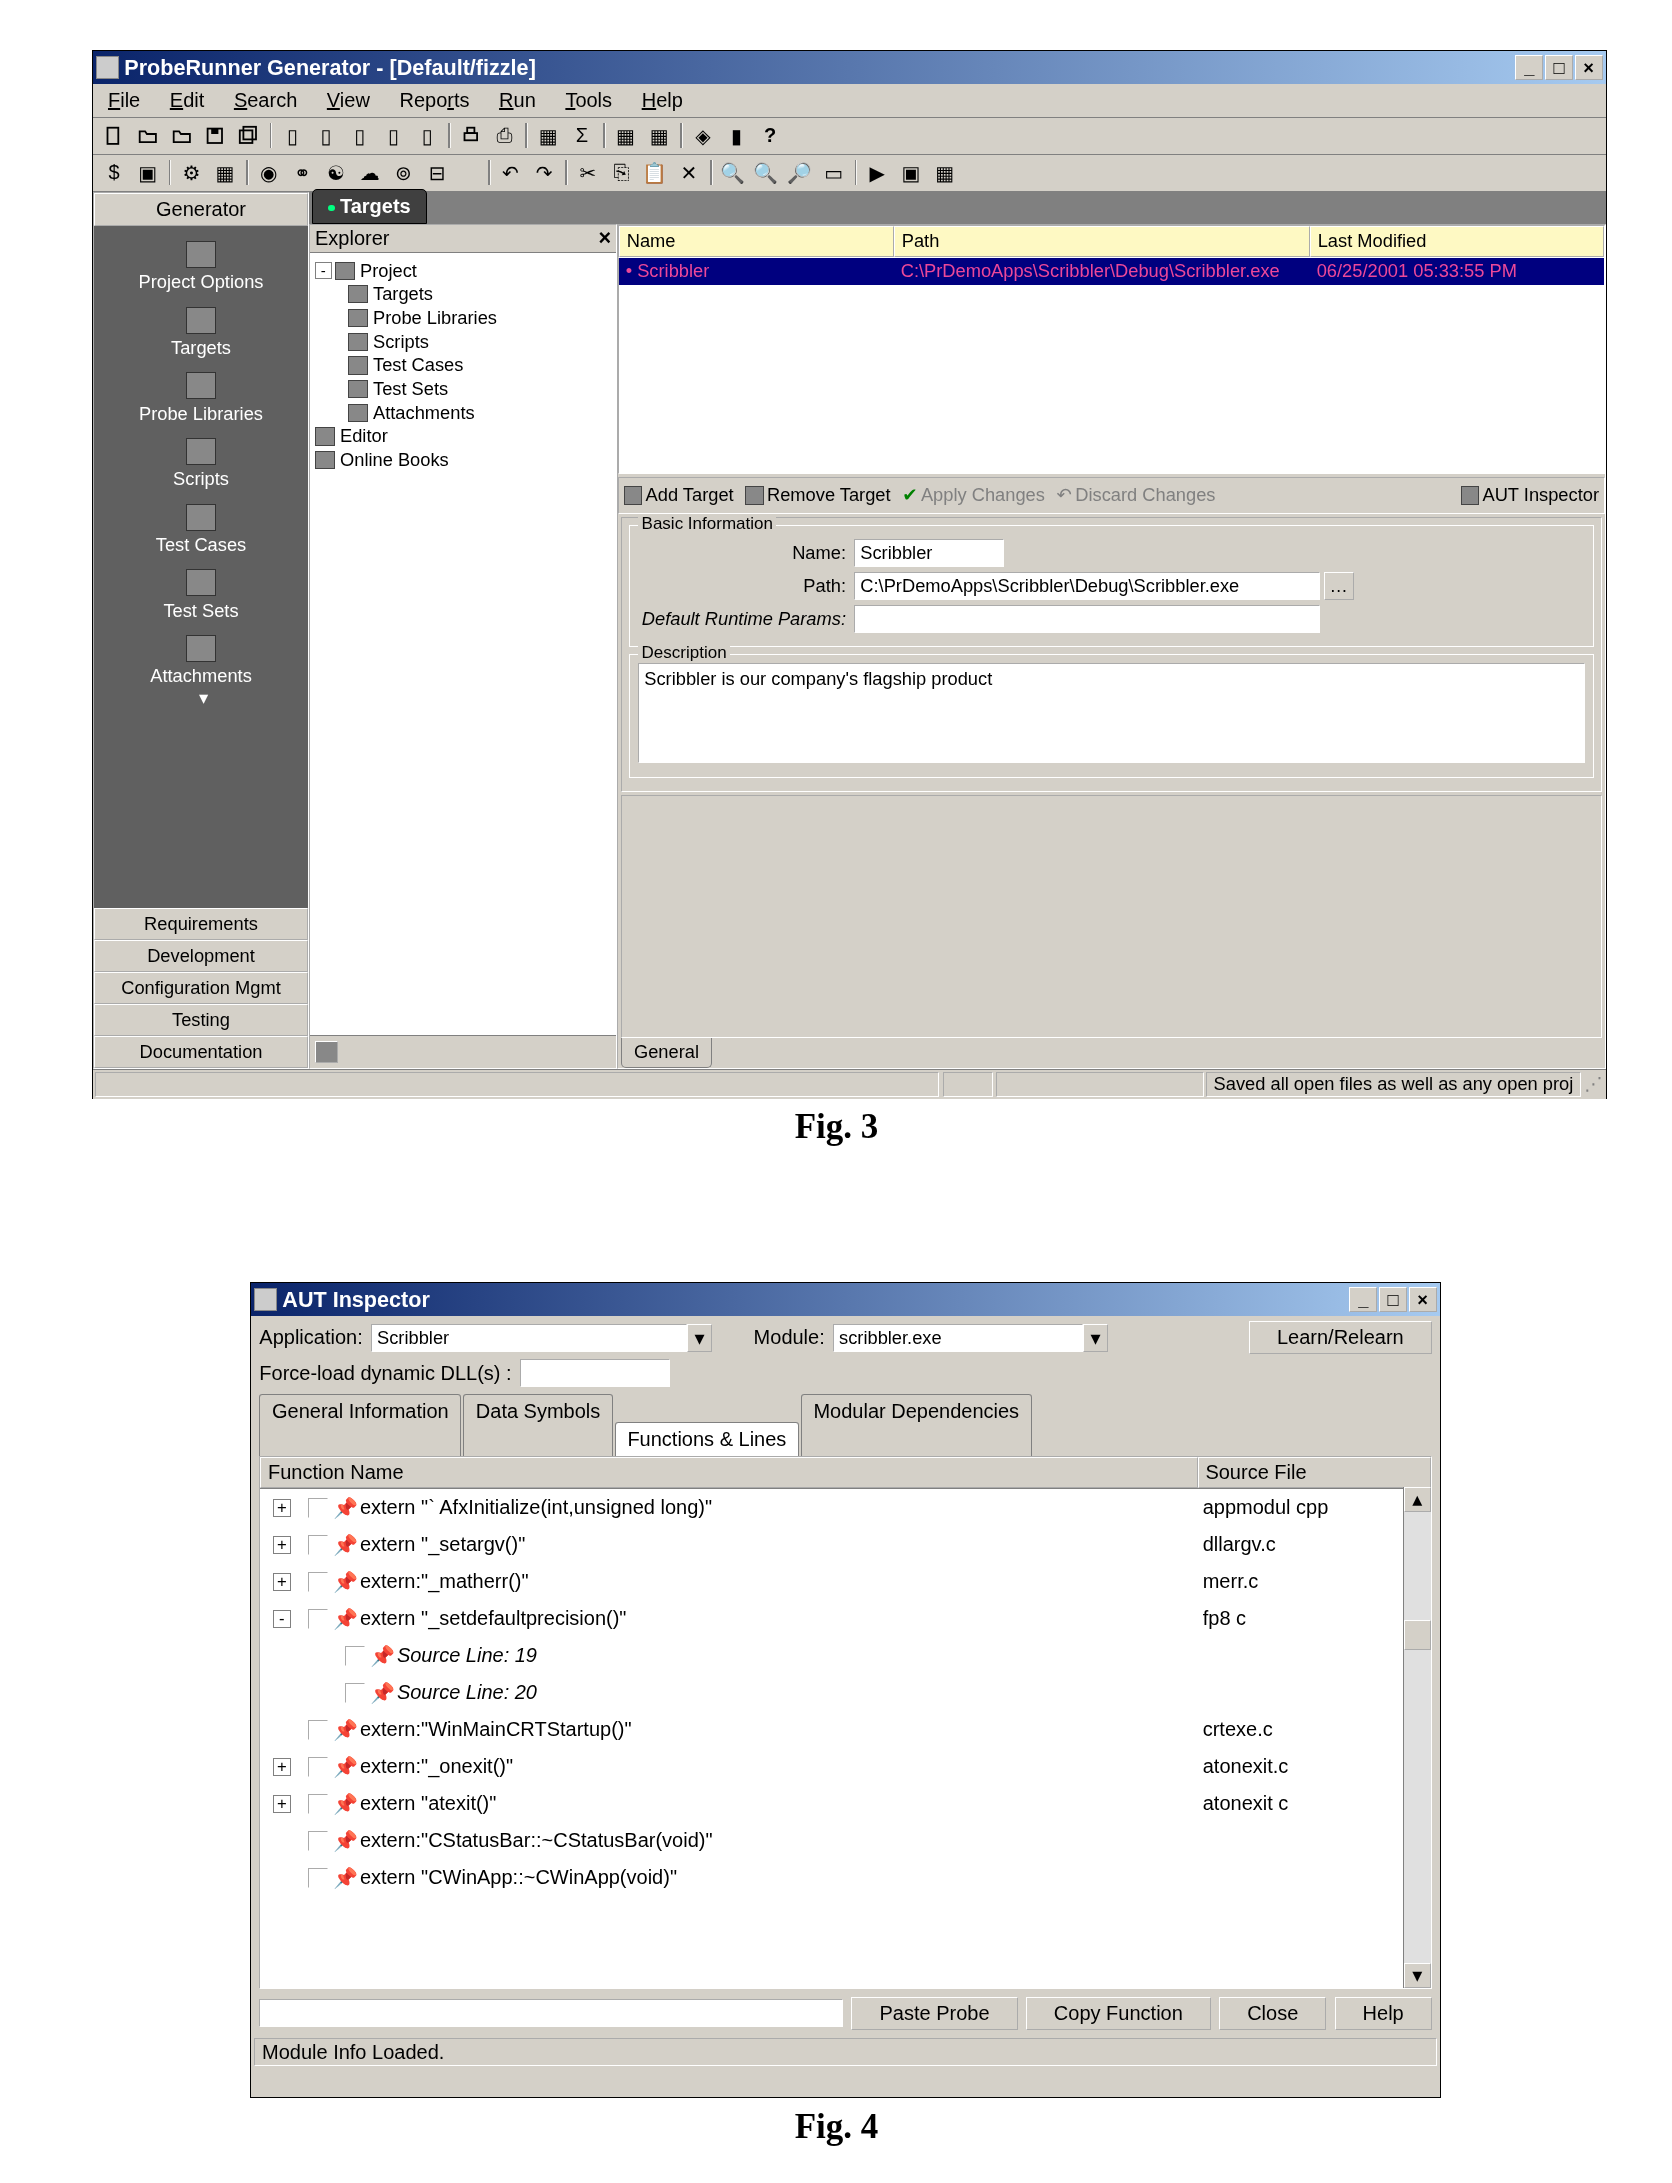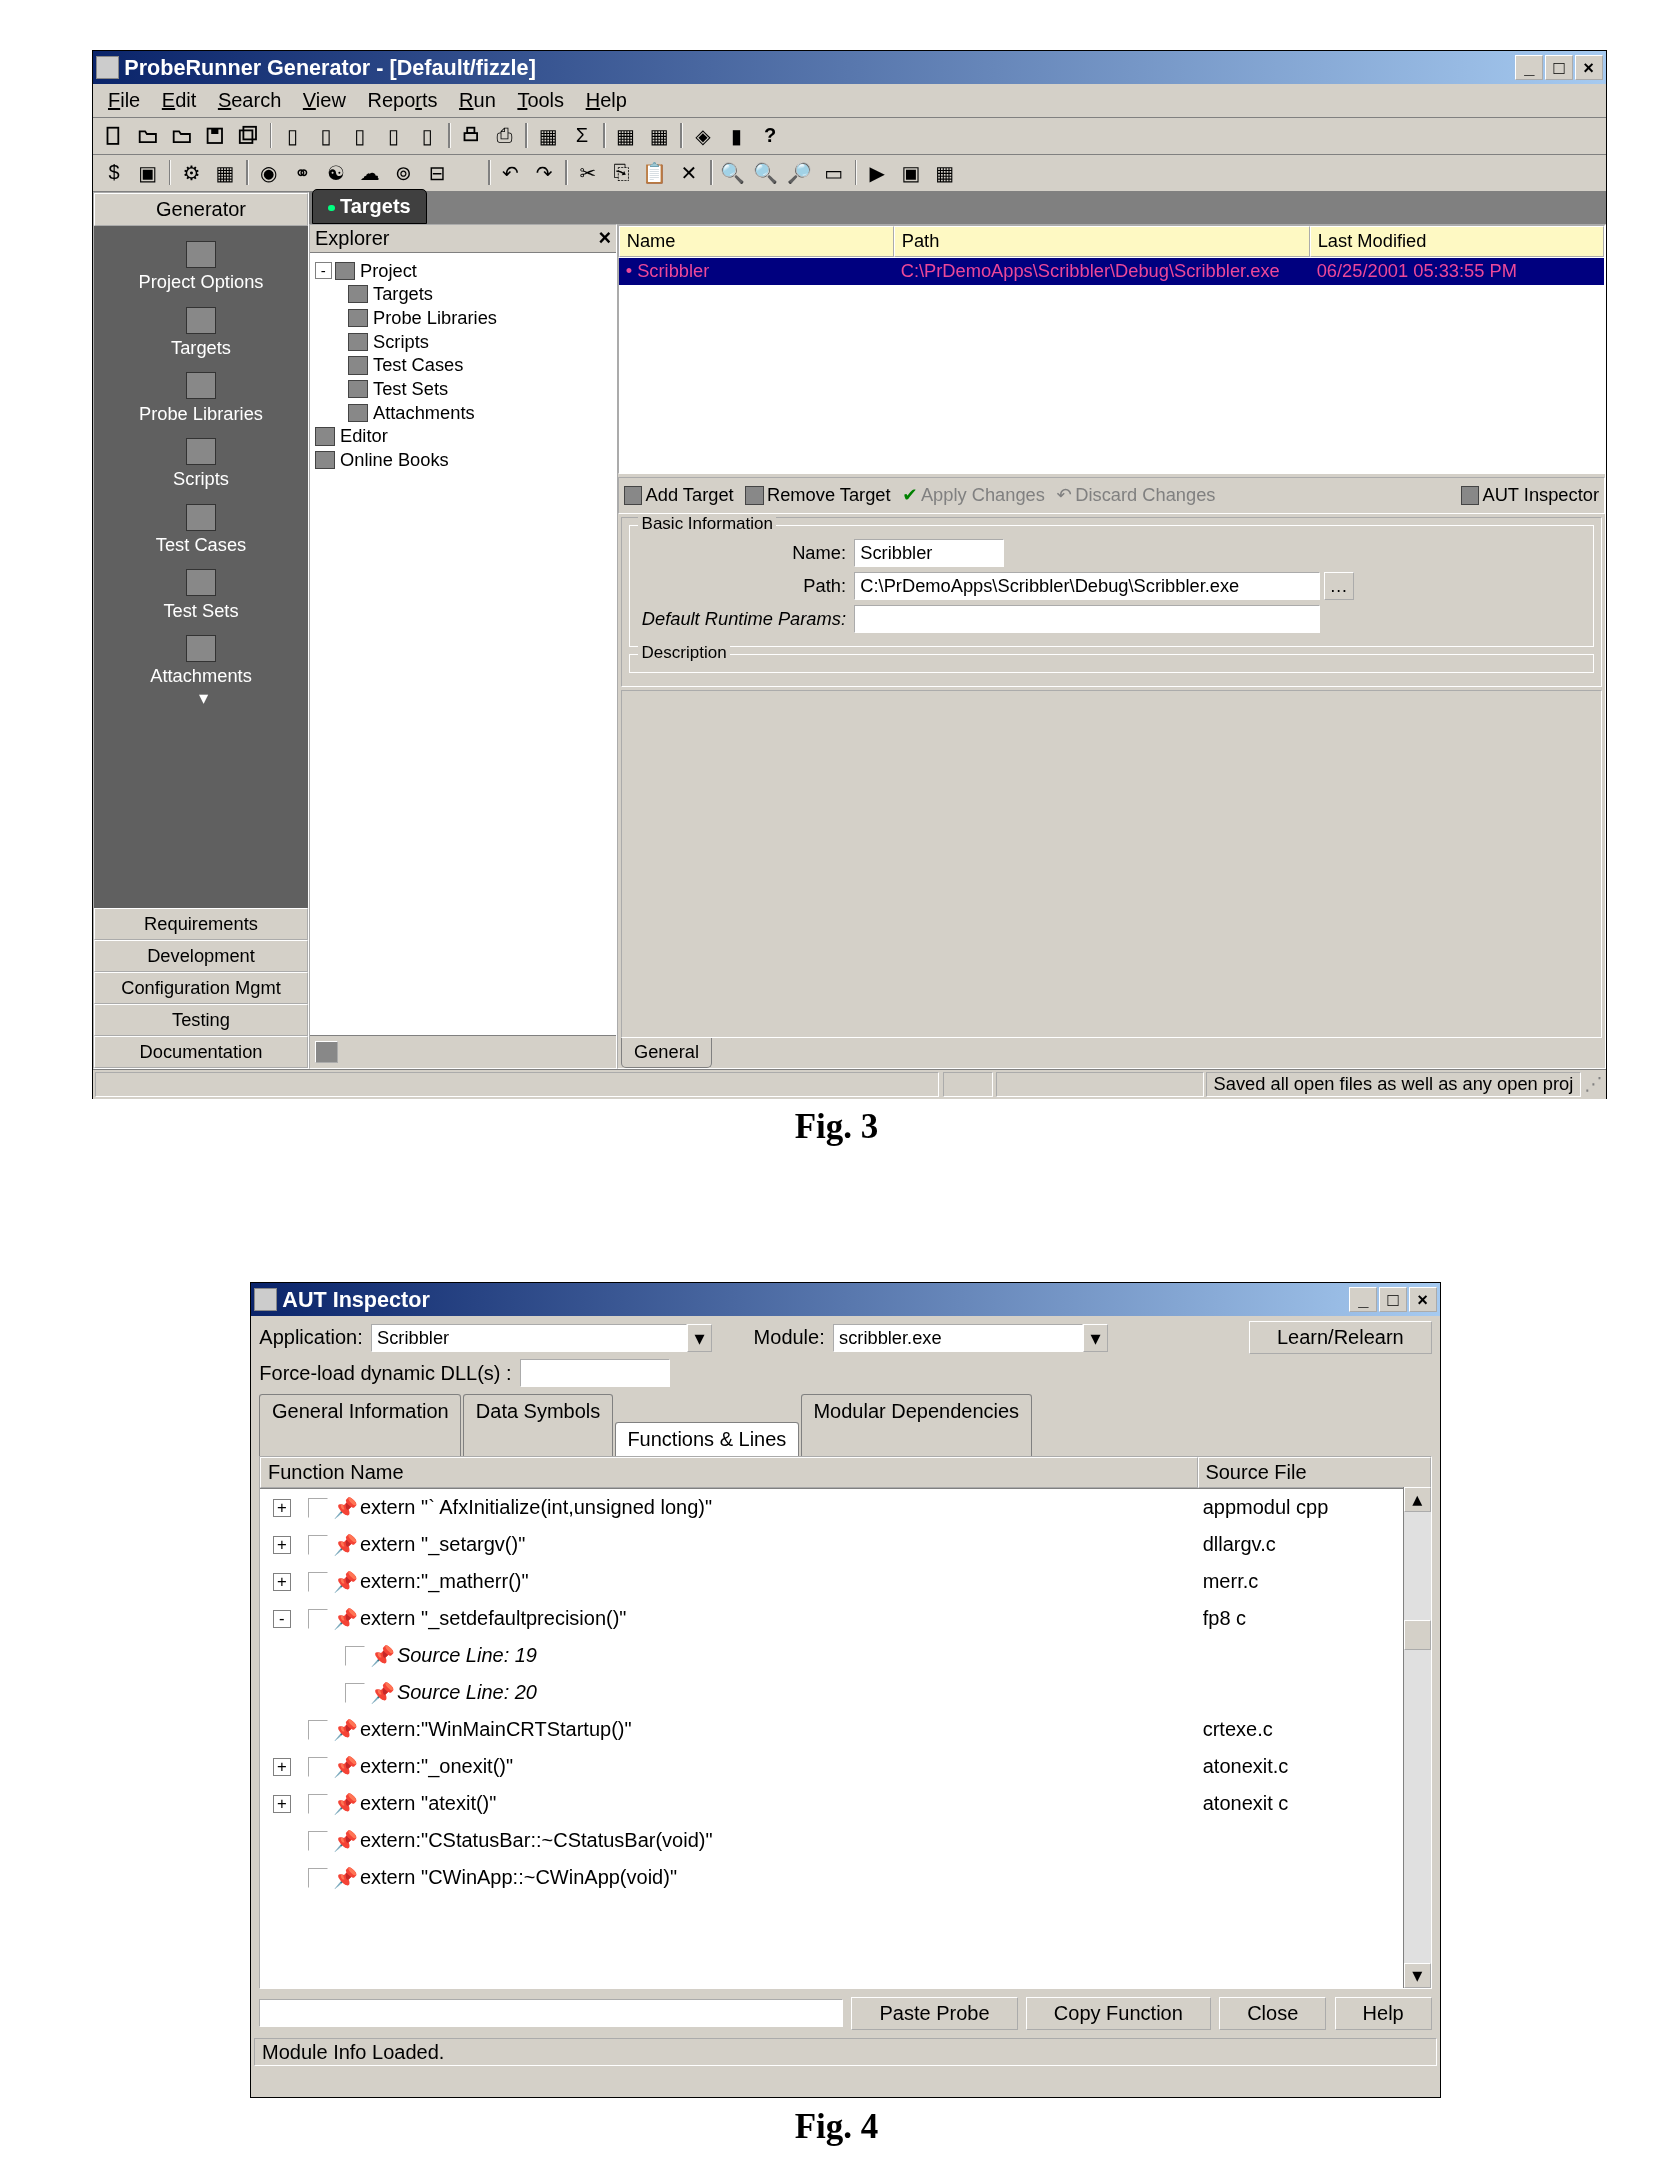--- a/index.html
+++ b/index.html
@@ -27,21 +27,21 @@
     font-size: 21.6px;
   }
   .titlebar .ic { width: 23px; height: 23px; margin-right: 5px; background: #ccc; border:0.8px solid #888; }
   .titlebar .spacer { flex: 1; }
   .winbtn {
     width: 28px; height: 25px; background: #d4d0c8;
     border: 1.7px outset #fff; margin-left: 1.7px;
     display:flex; align-items:center; justify-content:center;
     font-weight:bold; font-size:18.3px; color:#000;
   }
-  .menubar { display:flex; padding: 3.3px 6.7px; gap: 5px; border-bottom:0.8px solid #808080; }
+  .menubar { display:flex; padding: 3.3px 6.7px; gap: 13px; border-bottom:0.8px solid #808080; }
   .menuitem { padding: 1.7px 8.3px; }
   .menuitem .ul { text-decoration: underline; }
   .toolbar { display:flex; padding: 1.7px 5px; gap:1.7px; border-bottom:0.8px solid #808080; align-items:center; height:37px; flex-wrap:wrap; }
   .tbtn { width:32px; height:30px; border:0.8px solid transparent; display:flex; align-items:center; justify-content:center; }
   .tbtn svg { width:21.6px; height:21.6px; }
   .sep { width:1.7px; height:25px; background:#808080; margin:0 3.3px; box-shadow:0.8px 0 #fff; }
   .body1 { display:flex; height: calc(100% - 33px - 33px - 37px - 37px - 30px); }
   .leftbar { width: 216px; background:#c0c0c0; border:1.7px inset #fff; display:flex; flex-direction:column; }
   .leftbar .hbtn { background:#d4d0c8; height:33px; border:1.7px outset #fff; display:flex; align-items:center; justify-content:center; font-size:20px; }
   .leftbar .dark { flex:1; background:#606060; color:#fff; display:flex; flex-direction:column; align-items:center; padding:8.3px 0; overflow:hidden; }
@@ -372,20 +372,21 @@
                 <input class="txt long" value="C:\PrDemoApps\Scribbler\Debug\Scribbler.exe" style="">
                 <div class="browse">…</div>
               </div>
               <div class="frow">
                 <label style="font-style:italic">Default Runtime Params:</label>
                 <input class="txt long" value="" style="">
               </div>
             </div>
             <div class="fieldset">
               <div class="leg">Description</div>
+              <textarea class="desc" style="">Scribbler is our company's flagship product</textarea>
             </div>
           </div>
           <div class="filler"></div>
           <div class="bottabs">
               <div class="bt">General</div>
             </div>
         </div>
       </div>
     </div>
   </div>

